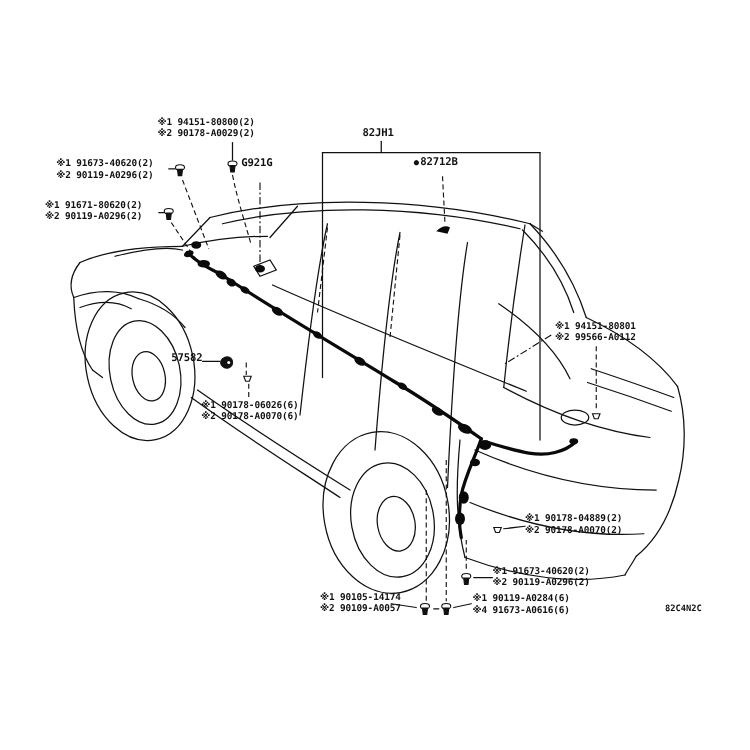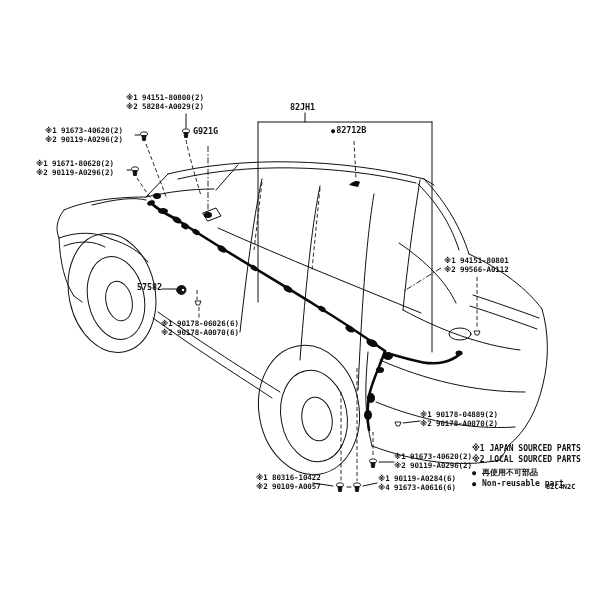--- a/index.html
+++ b/index.html
@@ -6,21 +6,21 @@
   #canvas{position:relative;width:600px;height:516px;background:#fff;overflow:hidden;
           font-family:"DejaVu Sans Mono","DejaVu Sans",monospace;color:#111;}
   #art{position:absolute;left:0;top:0;}
   .lbl{position:absolute;font-size:7.5px;font-weight:bold;line-height:8.5px;
        white-space:nowrap;letter-spacing:-0.1px;}
   .lbl.lg{font-size:8.5px;line-height:9px;}
   .dot{font-size:7px;margin-right:1px;}
   #legend{position:absolute;left:472px;top:444px;font-size:8px;font-weight:bold;line-height:10.5px;}
   #legend .row{white-space:nowrap;}
   #legend .sp{height:3px;}
-  #figcode{position:absolute;left:546px;top:483px;font-size:7px;font-weight:bold;}
+  #figcode{position:absolute;left:532px;top:483px;font-size:7px;font-weight:bold;}
 </style>
 </head>
 <body>
 
 <div id="canvas">
 
   <svg id="art" width="600" height="600" viewBox="0 0 600 600">
 
     <g fill="none" stroke="#111" stroke-width="1" stroke-linecap="round">
 
@@ -181,21 +181,21 @@
       </g>
       <g transform="translate(182,290)">
         <path d="M-4,-3 c4,-3 8,-1 8,3 c0,4 -5,6 -8,3 c-2,-2 -2,-4 0,-6 z" fill="#111"></path>
         <circle cx="1" cy="0" r="1.2" fill="#fff" stroke="none"></circle>
       </g>
     </g>
   </svg>
 
   <div class="lbl" style="left:126px;top:94px">
     <div>※1 94151-80800(2)</div>
-    <div>※2 58284-A0029(2)</div>
+    <div>※2 90178-A0029(2)</div>
   </div>
 
   <div class="lbl lg" style="left:290px;top:103px">
     <span>82JH1</span>
   </div>
 
   <div class="lbl lg" style="left:193px;top:127px">
     <span>G921G</span>
   </div>
 
@@ -231,32 +231,25 @@
     <div>※1 90178-04889(2)</div>
     <div>※2 90178-A0070(2)</div>
   </div>
 
   <div class="lbl" style="left:394px;top:453px">
     <div>※1 91673-40620(2)</div>
     <div>※2 90119-A0296(2)</div>
   </div>
 
   <div class="lbl" style="left:256px;top:474px">
-    <div>※1 80316-10422</div>
+    <div>※1 90105-14174</div>
     <div>※2 90109-A0057</div>
   </div>
 
   <div class="lbl" style="left:378px;top:475px">
     <div>※1 90119-A0284(6)</div>
     <div>※4 91673-A0616(6)</div>
   </div>
 
-  <div id="legend">
-    <div class="row">※1 JAPAN SOURCED PARTS</div>
-    <div class="row">※2 LOCAL SOURCED PARTS</div>
-    <div class="sp"></div>
-    <div class="row"><span class="dot">●</span> <span>再使用不可部品</span></div>
-    <div class="row"><span class="dot">●</span> <span>Non-reusable part</span></div>
-  </div>
 
   <div id="figcode">82C4N2C</div>
 
 </div>
 
 </body></html>

